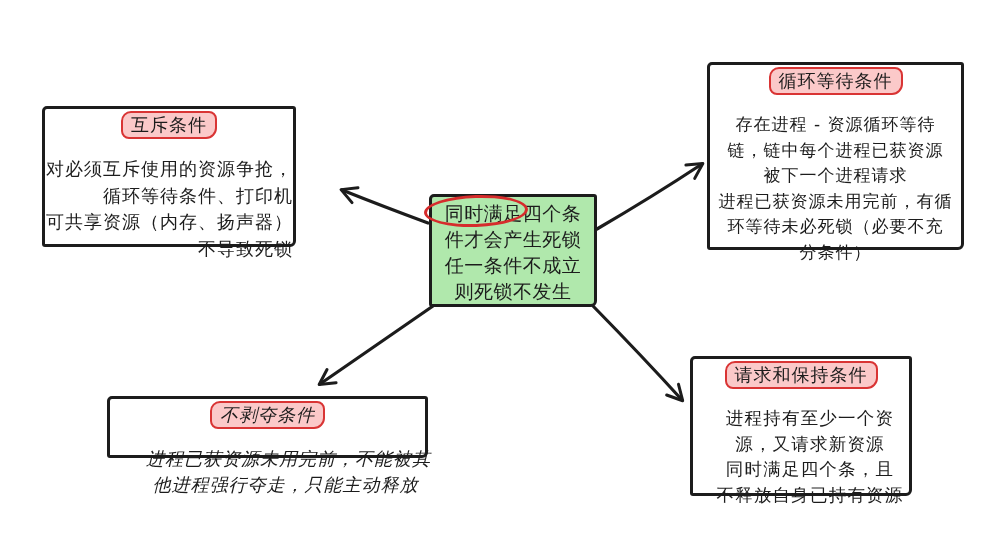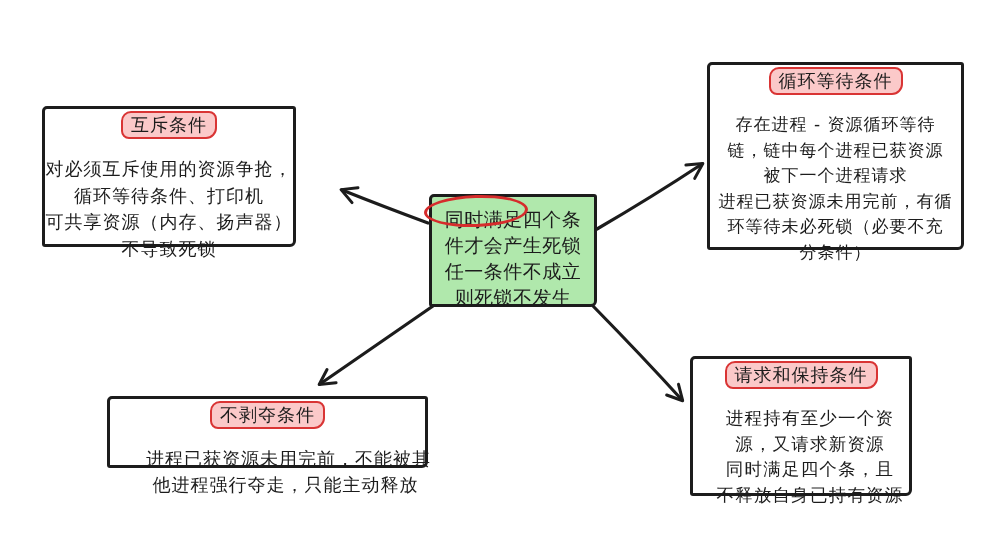--- a/index.html
+++ b/index.html
@@ -50,33 +50,33 @@
     padding: 0 8px 1px 8px;
     font-size: 18px;
     font-weight: 500;
     letter-spacing: 1px;
     line-height: 23px;
     margin-bottom: 17px;
     white-space: nowrap;
   }
   
   .box-mutex { left: 42px; top: 106px; width: 254px; height: 141px; }
-  .box-mutex .txt { font-size: 18px; line-height: 26.5px; }
+  .box-mutex .txt { font-size: 18px; line-height: 26.5px; text-align: right; }
 
   .box-circular { left: 707px; top: 62px; width: 257px; height: 188px; }
   .box-circular .txt { font-size: 17px; line-height: 25.5px; }
 
   .box-center {
     left: 429px; top: 194px; width: 168px; height: 113px;
     background: var(--center-fill);
-    padding-top: 9px;
+    padding-top: 3px;
   }
   .box-center .txt { font-size: 19px; line-height: 26px; letter-spacing: 0.5px; }
 
-  .box-nopreempt { left: 107px; top: 396px; width: 321px; height: 72px; }
+  .box-nopreempt { left: 107px; top: 396px; width: 321px; height: 62px; font-style: italic; }
   .box-nopreempt .txt { font-size: 18px; line-height: 26px; margin-left: 36px; }
 
   .box-holdwait { left: 690px; top: 356px; width: 222px; height: 140px; }
   .box-holdwait .txt { font-size: 17.5px; line-height: 25.5px; letter-spacing: 1.2px; padding-left: 18px; }
 
   .circle-annotation {
     position: absolute;
     left: 424px; top: 195px;
     width: 104px; height: 32px;
     border: 3px solid var(--circle-stroke);

